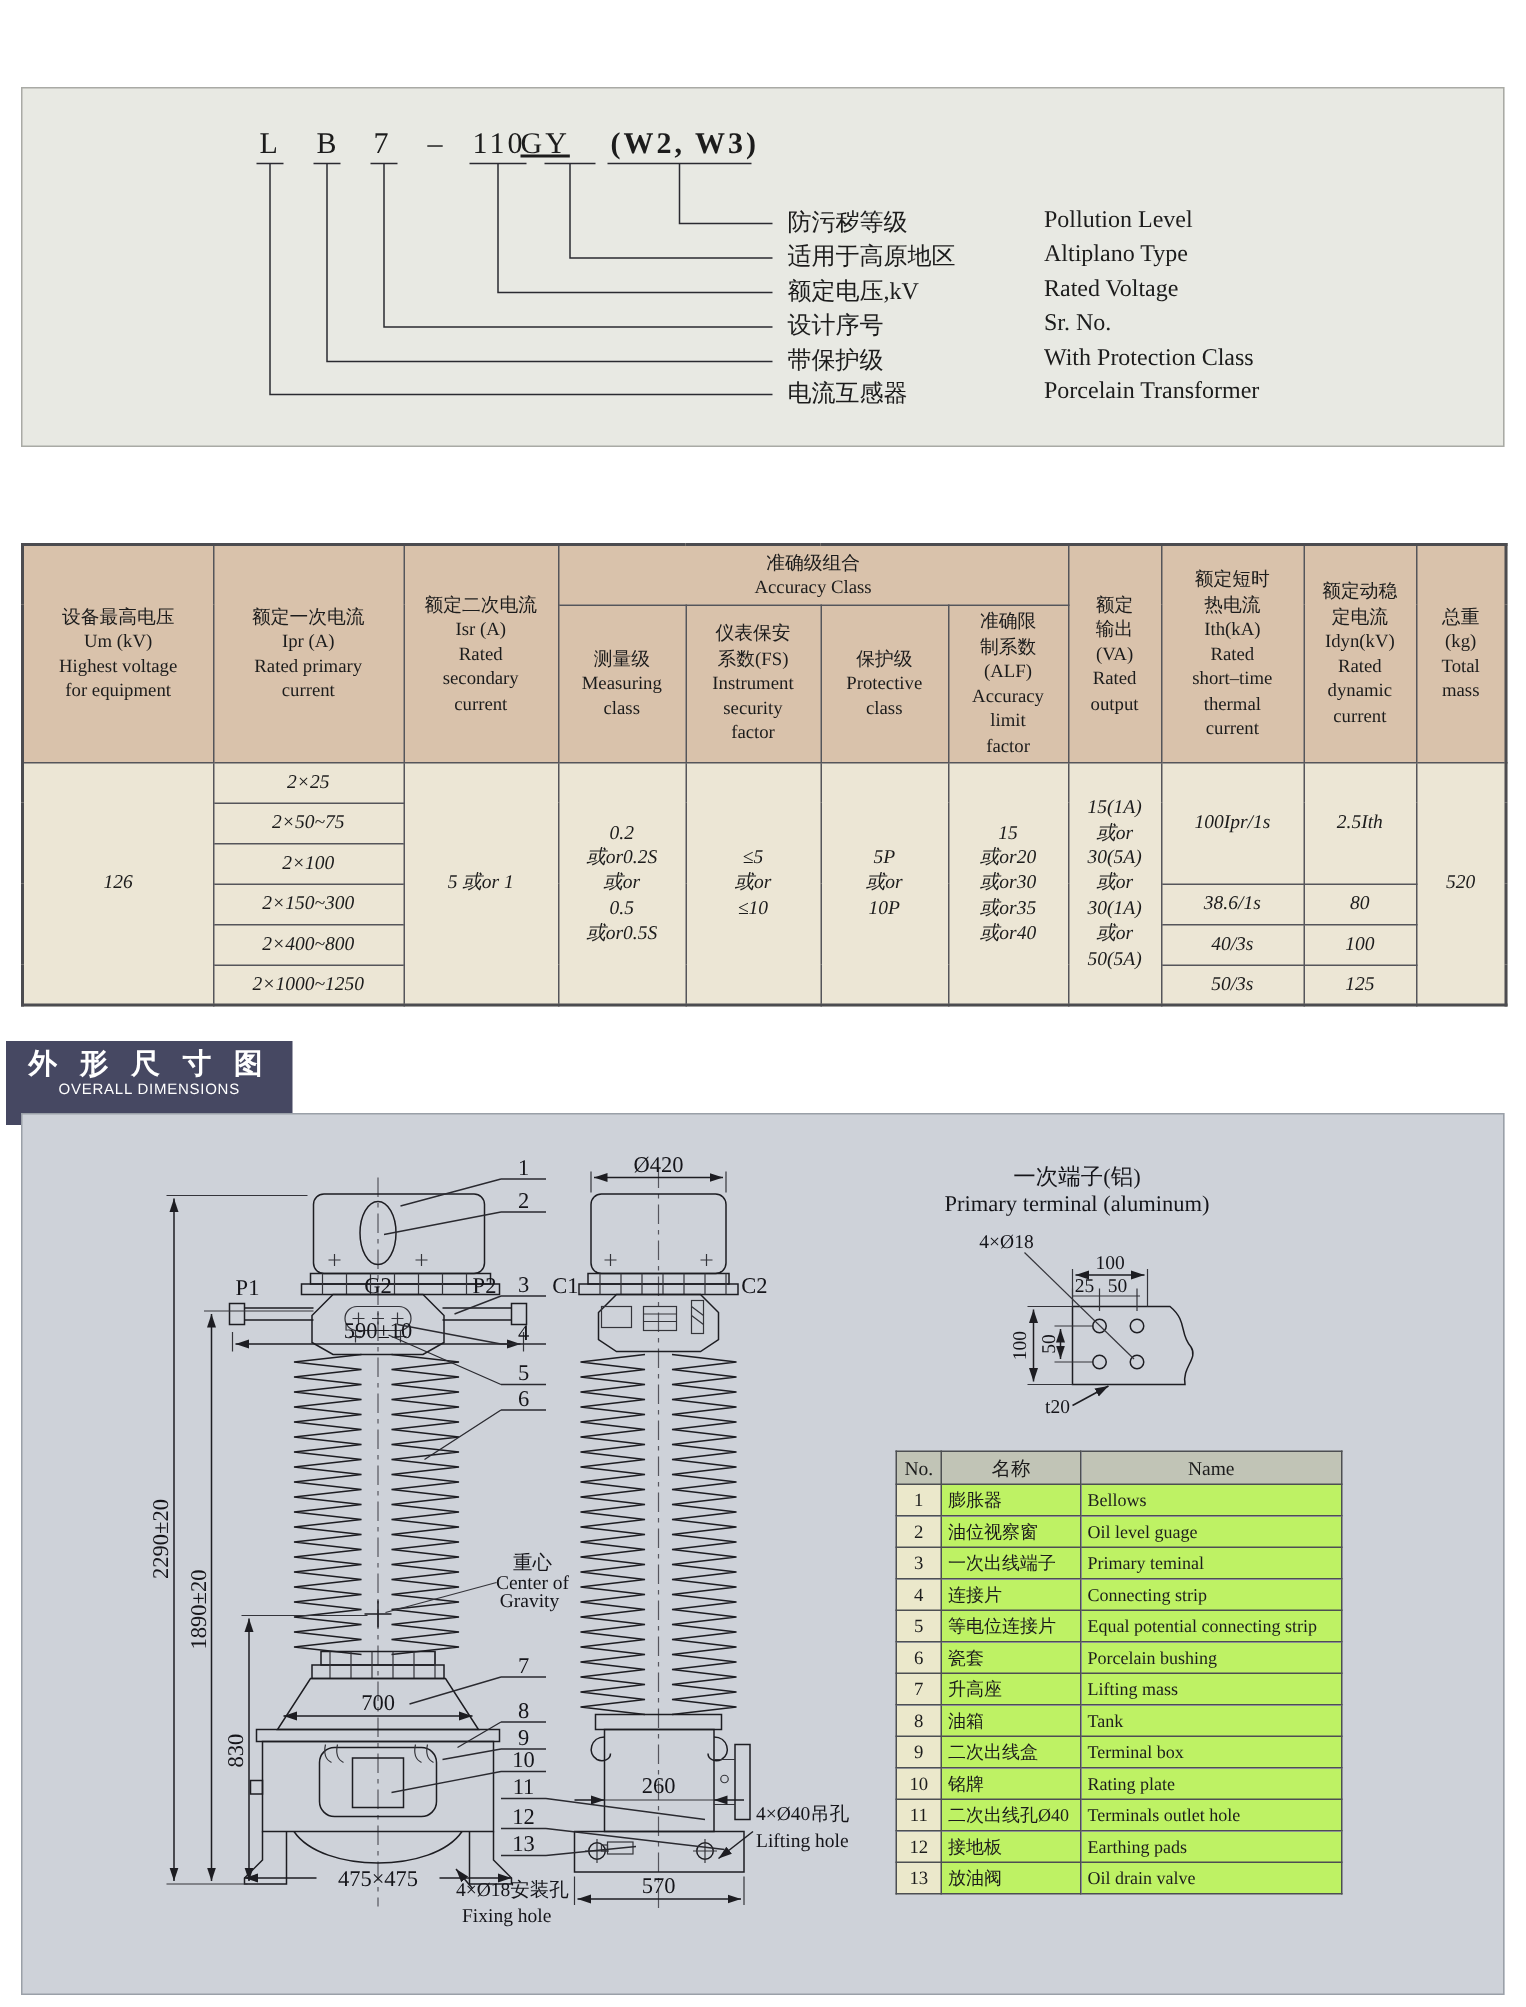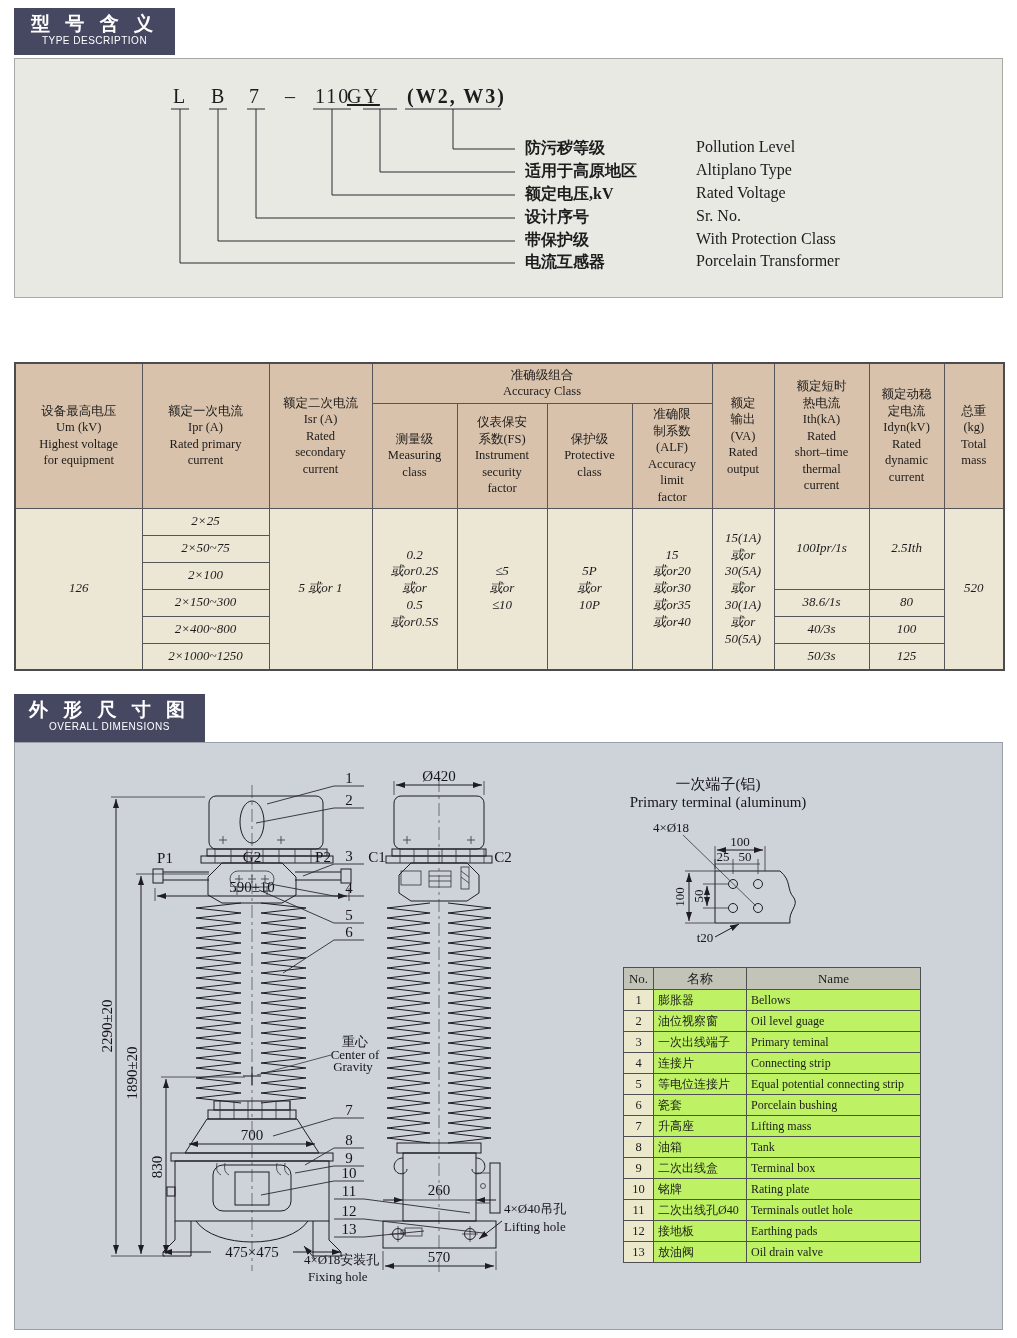--- a/index.html
+++ b/index.html
@@ -6,55 +6,51 @@
   #page{position:relative;width:1017px;height:1338px;background:#ffffff;overflow:hidden;
         font-family:"Liberation Serif","DejaVu Serif",serif;color:#1c1c1c;}
   .badge{position:absolute;background:#464862;color:#ffffff;text-align:center;box-sizing:border-box;padding-top:5px;}
   .badge .zh{font-family:"Liberation Sans","DejaVu Sans",sans-serif;font-weight:bold;font-size:19px;letter-spacing:5px;line-height:22px;}
   .badge .en{font-family:"Liberation Sans","DejaVu Sans",sans-serif;font-size:10px;letter-spacing:0.5px;line-height:12px;}
   
   #panel1{position:absolute;left:14px;top:58px;width:989px;height:240px;background:#e8e9e3;border:1px solid #a9aaa5;box-sizing:border-box;}
   #panel1 svg{position:absolute;left:0;top:0;}
   .code-part{position:absolute;top:26px;font-size:20px;letter-spacing:2px;}
   .mlabel{position:absolute;height:22px;font-size:16px;white-space:nowrap;}
-  .mlabel .zh{position:absolute;left:510px;font-weight:bold;}
+  .mlabel .zh{position:absolute;left:510px;}
   .mlabel .en{position:absolute;left:681px;}
   
   #techtable{position:absolute;left:14px;top:362px;width:989px;border-collapse:collapse;table-layout:fixed;background:#ece6d5;}
   #techtable th,#techtable td{border:1px solid #55555a;text-align:center;vertical-align:middle;
       white-space:pre-line;font-weight:normal;padding:0 1px;}
   #techtable thead th{background:#d9c2ab;font-size:12.5px;line-height:1.32;}
   #techtable td{font-size:13px;line-height:1.3;font-style:italic;}
   #techtable{border:2px solid #4c4c50;}
   #techtable tbody tr{height:27px;}
   
   #panel3{position:absolute;left:14px;top:742px;width:989px;height:588px;background:#ced2d9;border:1px solid #9aa0a8;box-sizing:border-box;}
   #drawsvg{position:absolute;left:0;top:0;}
   #drawsvg text{fill:#15151a;font-family:"Liberation Serif","DejaVu Serif",serif;font-size:13px;}
   #drawsvg .big{font-size:15px;}
   #drawsvg .ttl{font-size:15px;}
   .ln{stroke:#1d1d22;stroke-width:1;fill:none;}
   .thin{stroke:#34343a;stroke-width:0.8;fill:none;}
   .cl{stroke:#55555d;stroke-width:0.8;fill:none;stroke-dasharray:13 4 3 4;}
   
-  #partstable{position:absolute;left:608px;top:224px;width:297px;border-collapse:collapse;table-layout:fixed;}
+  #partstable{position:absolute;left:582px;top:224px;width:297px;border-collapse:collapse;table-layout:fixed;}
   #partstable th,#partstable td{border:1px solid #4d4f52;font-weight:normal;padding:0 4px;white-space:nowrap;overflow:hidden;}
   #partstable thead th{background:#c1c4b6;height:21px;font-size:13px;text-align:center;}
   #partstable td{height:20px;font-size:12px;background:#bef264;text-align:left;}
   #partstable td.no{background:#ebe8cb;text-align:center;font-size:12.5px;}
 </style>
 </head>
 <body>
 
 <div id="page">
 
-  <div class="badge" style="left:14px;top:8px;width:161px;height:47px;">
-    <div class="zh">型 号 含 义</div>
-    <div class="en">TYPE DESCRIPTION</div>
-  </div>
 
   <div id="panel1">
     <svg width="987" height="238" viewBox="0 0 987 238">
       <g stroke="#2a2a30" stroke-width="1" fill="none">
         <path d="M156,50 H174"></path>
           <path d="M194,50 H212"></path>
           <path d="M232,50 H250"></path>
         <path d="M298,50 H336"></path>
           <path d="M348,50 H382"></path>
           <path d="M390,50 H486"></path>
@@ -224,21 +220,21 @@
         <td>100</td>
       </tr>
       <tr>
         <td>2×1000~1250</td>
         <td>50/3s</td>
         <td>125</td>
       </tr>
     </tbody>
   </table>
 
-  <div class="badge" style="left:14px;top:694px;width:191px;height:56px;">
+  <div class="badge" style="left:4px;top:694px;width:191px;height:56px;">
     <div class="zh">外 形 尺 寸 图</div>
     <div class="en">OVERALL DIMENSIONS</div>
   </div>
 
   <div id="panel3">
     <svg id="drawsvg" width="987" height="586" viewBox="0 0 987 586">
       <defs>
         <marker id="ae" markerWidth="10" markerHeight="8" refX="9" refY="4" orient="auto-start-reverse">
           <path d="M0,1 L9,4 L0,7 Z" fill="#1d1d22"></path>
         </marker>

